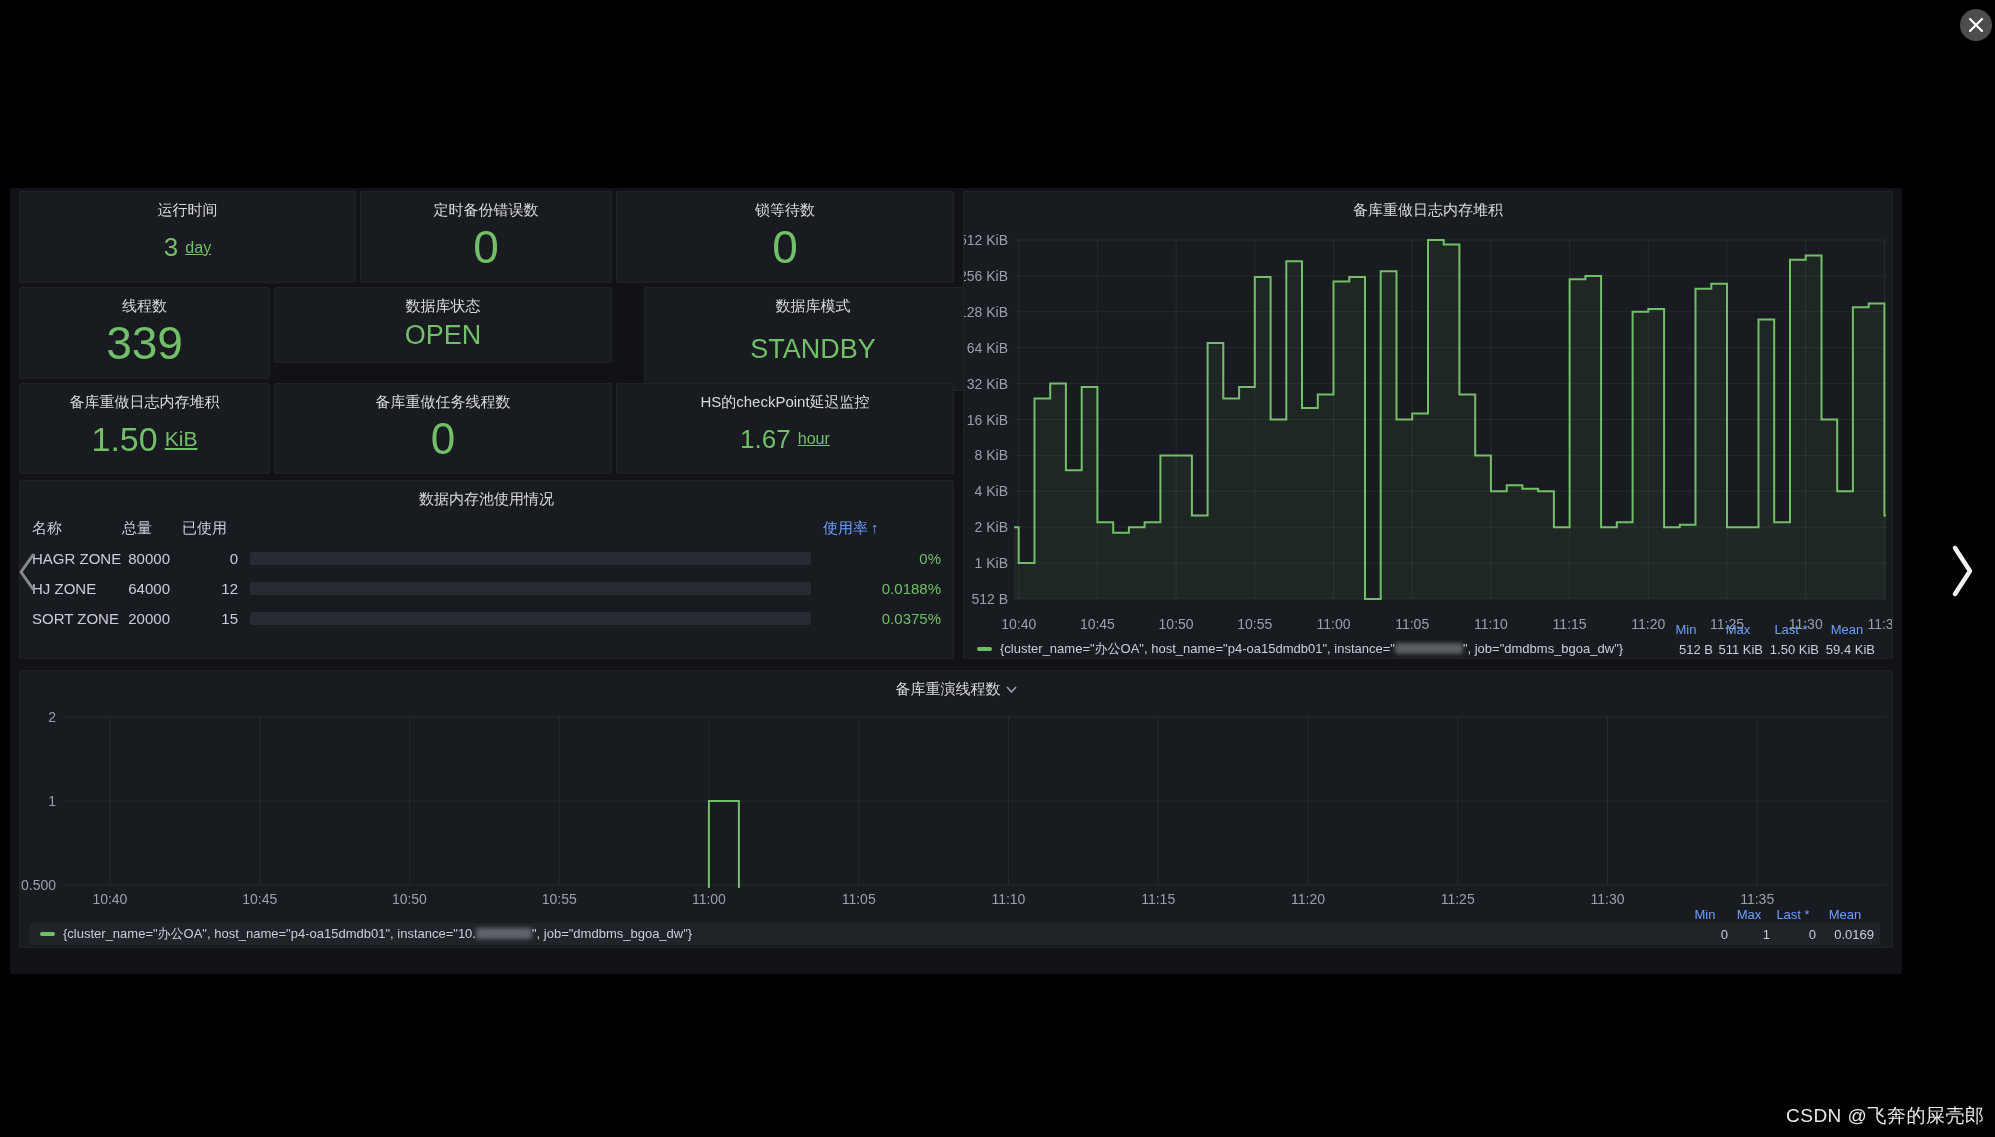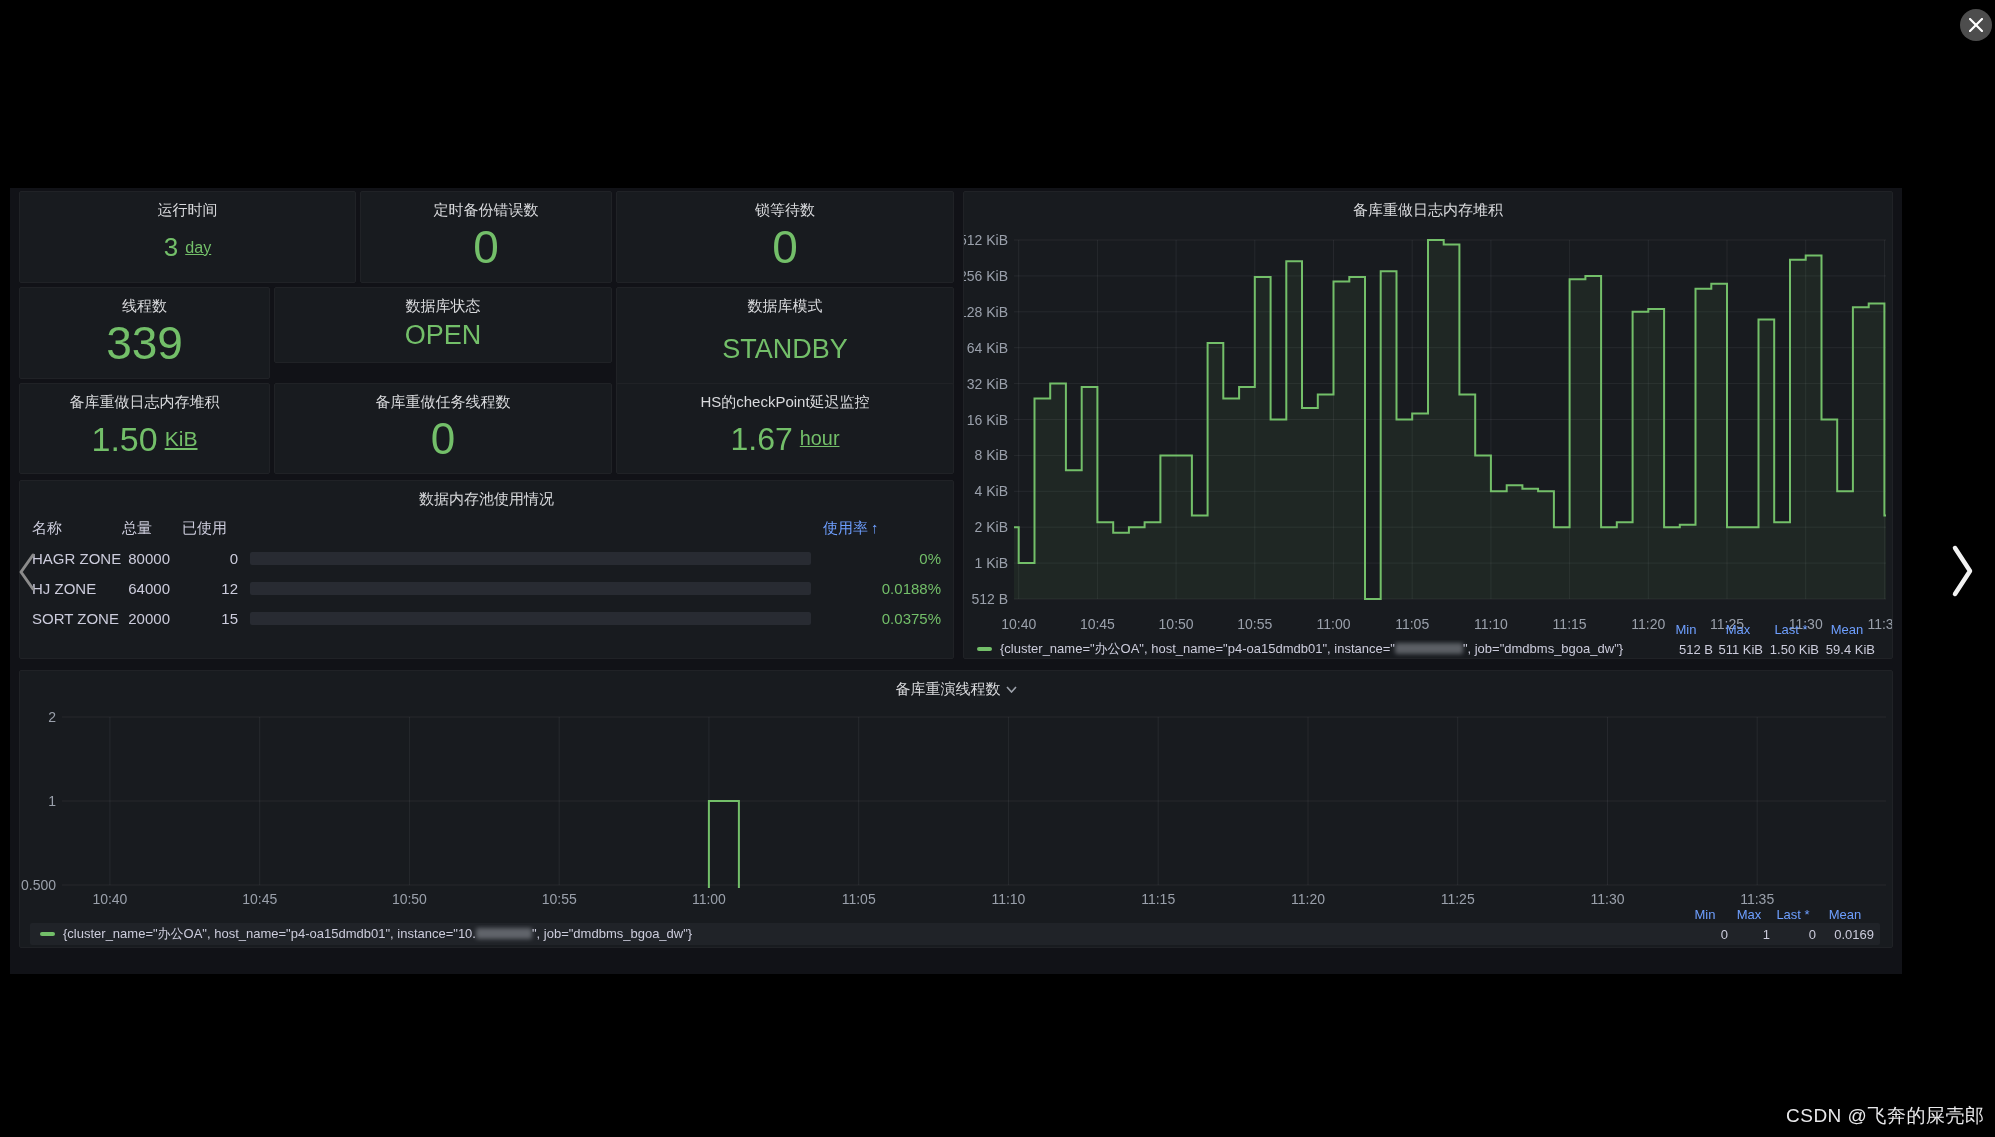--- a/index.html
+++ b/index.html
@@ -99,21 +99,21 @@
     <div class="stat-value" style="font-size:46px">
       <span>339</span>
     </div>
   </div>
   <div class="panel stat" style="left:264px;top:99px;width:338px;height:76px">
     <div class="panel-title">数据库状态</div>
     <div class="stat-value" style="font-size:27px">
       <span>OPEN</span>
     </div>
   </div>
-  <div class="panel stat" style="left:606px;top:99px;width:338px;height:104px">
+  <div class="panel stat" style="left:634px;top:99px;width:338px;height:104px">
     <div class="panel-title">数据库模式</div>
     <div class="stat-value" style="font-size:27px">
       <span>STANDBY</span>
     </div>
   </div>
 
   <div class="panel stat" style="left:9px;top:195px;width:251px;height:91px">
     <div class="panel-title">备库重做日志内存堆积</div>
     <div class="stat-value" style="font-size:34px">
       <span>1.50</span>
@@ -121,21 +121,21 @@
     </div>
   </div>
   <div class="panel stat" style="left:264px;top:195px;width:338px;height:91px">
     <div class="panel-title">备库重做任务线程数</div>
     <div class="stat-value" style="font-size:44px">
       <span>0</span>
     </div>
   </div>
   <div class="panel stat" style="left:606px;top:195px;width:338px;height:91px">
     <div class="panel-title">HS的checkPoint延迟监控</div>
-    <div class="stat-value" style="font-size:32px">
+    <div class="stat-value" style="font-size:26px">
       <span>1.67</span>
         <span class="unit">hour</span>
     </div>
   </div>
 
   <div class="panel" style="left:9px;top:292px;width:935px;height:179px">
     <div class="panel-title">数据内存池使用情况</div>
     <div class="thead">
       <span class="c-name">名称</span>
       <span class="c-num">总量</span>

